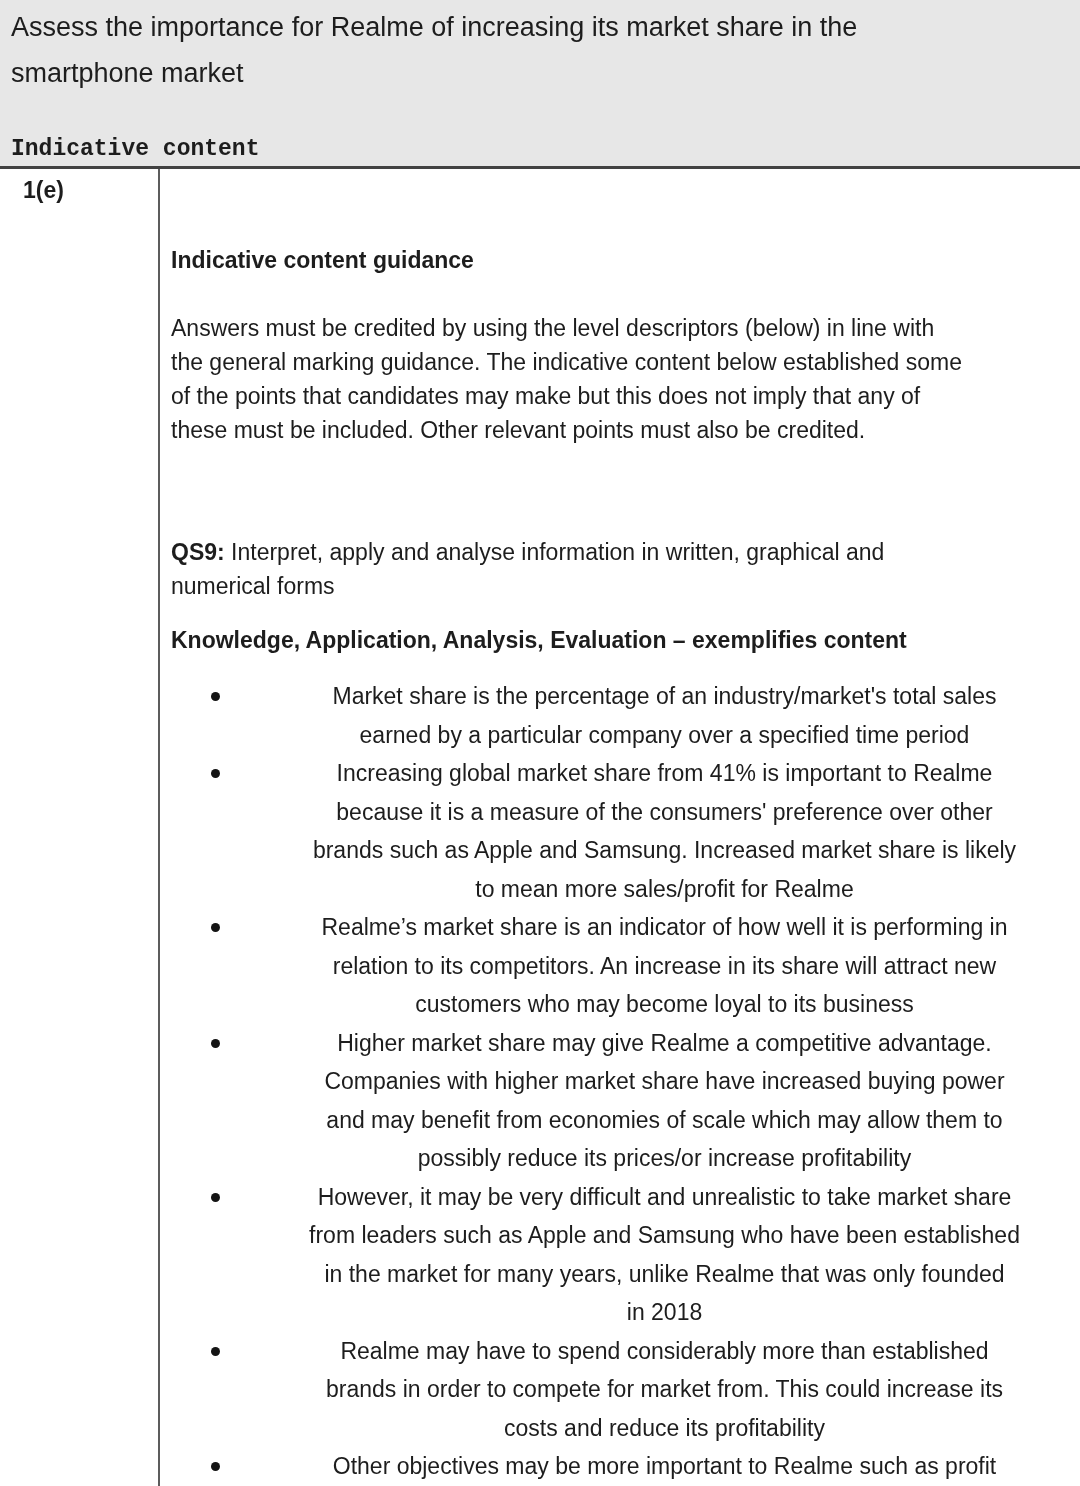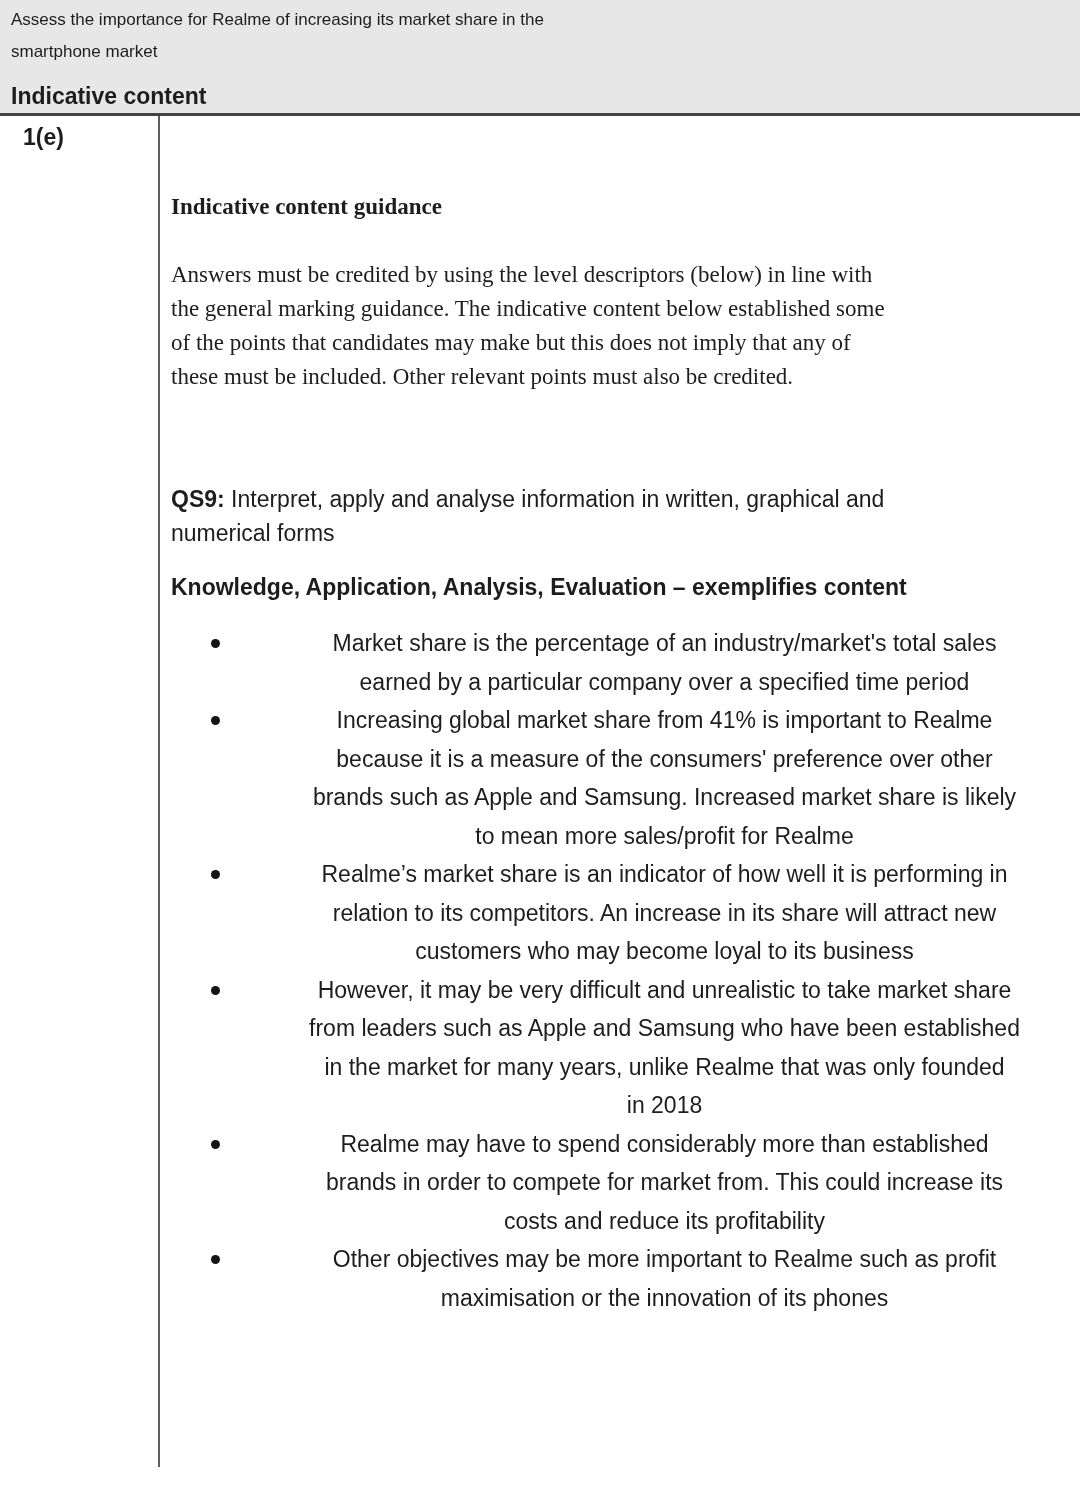--- a/index.html
+++ b/index.html
@@ -30,30 +30,31 @@
     font-weight: bold;
     font-size: 23px;
     line-height: 34px;
   }
   .header-right {
     flex: 1;
     padding: 4px 5px 2px 11px;
     box-sizing: border-box;
   }
   .question-text {
-    font-size: 17px;
-    line-height: 32px;
+    font-size: 27px;
+    line-height: 46px;
     white-space: pre-line;
   }
   .indicative-label {
     font-weight: bold;
     font-size: 23px;
     line-height: 26px;
-    margin-top: 15px;
+    margin-top: 40px;
     margin-bottom: 2px;
+    font-family: Liberation Mono, monospace;
   }
   
   .row-body {
     display: flex;
     min-height: 1351px;
     box-sizing: border-box;
   }
   .body-left {
     flex: 0 0 160px;
     width: 160px;
@@ -71,21 +72,21 @@
     flex: 1;
     box-sizing: border-box;
     padding: 40px 5px 0 11px;
     font-size: 23px;
     line-height: 34px;
   }
   .block {
     margin: 0 0 20px 0;
     white-space: pre-line;
   }
-  .line { display: block; font-family: Liberation Serif, serif; }
+  .line { display: block; }
   .b { font-weight: bold; }
   ul.bullets {
     list-style: none;
     margin: 0;
     padding: 0;
   }
   ul.bullets li {
     position: relative;
     padding-left: 83px;
     line-height: 38.5px;
@@ -141,20 +142,24 @@
       <ul class="bullets">
         <li>Market share is the percentage of an industry/market's total sales
 earned by a particular company over a specified time period</li>
         <li>Increasing global market share from 41% is important to Realme
 because it is a measure of the consumers' preference over other
 brands such as Apple and Samsung. Increased market share is likely
 to mean more sales/profit for Realme</li>
         <li>Realme’s market share is an indicator of how well it is performing in
 relation to its competitors. An increase in its share will attract new
 customers who may become loyal to its business</li>
+        <li>Higher market share may give Realme a competitive advantage.
+Companies with higher market share have increased buying power
+and may benefit from economies of scale which may allow them to
+possibly reduce its prices/or increase profitability</li>
         <li>However, it may be very difficult and unrealistic to take market share
 from leaders such as Apple and Samsung who have been established
 in the market for many years, unlike Realme that was only founded
 in 2018</li>
         <li>Realme may have to spend considerably more than established
 brands in order to compete for market from. This could increase its
 costs and reduce its profitability</li>
         <li>Other objectives may be more important to Realme such as profit
 maximisation or the innovation of its phones</li>
 

